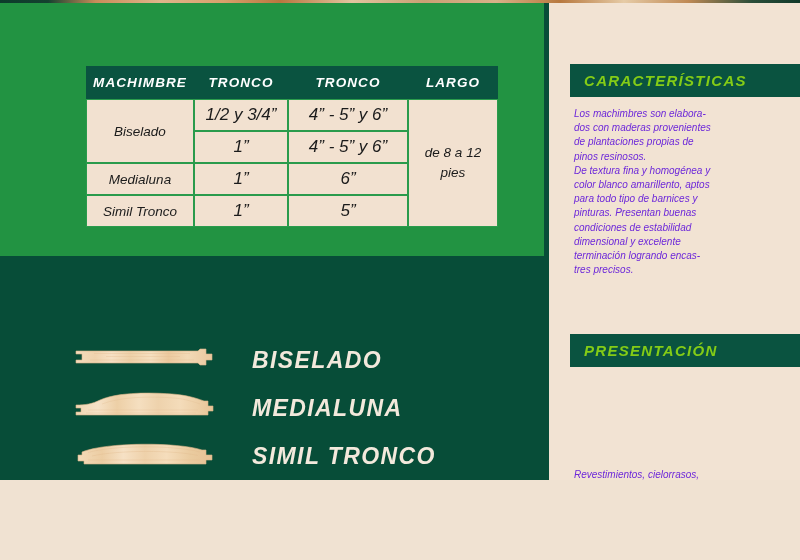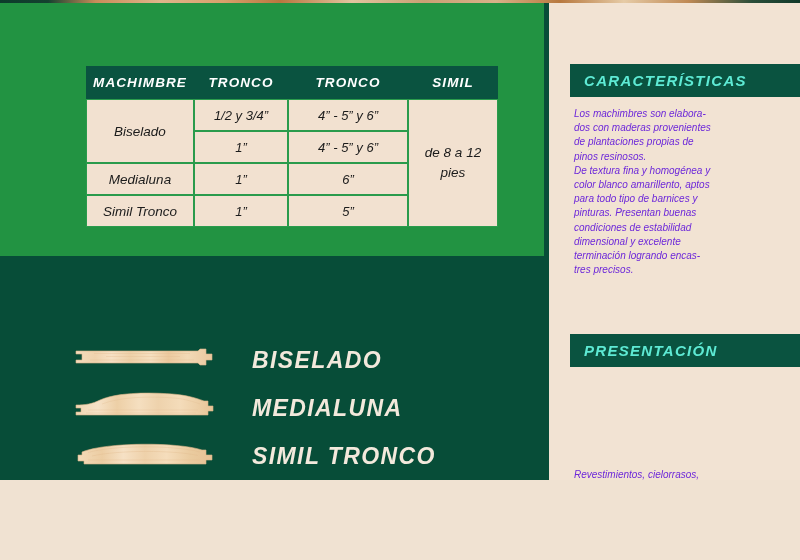--- a/index.html
+++ b/index.html
@@ -48,21 +48,21 @@
     table-layout:fixed;
   }
   .spec-table th{
     background:#0a5340;color:#ffffff;
     font-size:13.5px;font-weight:700;letter-spacing:1.1px;
     padding:9px 2px 9px 2px;text-align:center;
     border:0;white-space:nowrap;
   }
   .spec-table td{
     background:#f2e1d0;color:#1b1b1b;
-    font-size:13px;text-align:center;
+    font-size:17px;text-align:center;
     border:1.6px solid #2a9b4c;
     padding:5px 2px;
     height:20px;
   }
   .col-mach{width:108px;}
   .col-esp{width:94px;}
   .col-anch{width:120px;}
   .col-larg{width:90px;}
   td.name-cell{font-size:13.5px;}
   td.largo-cell{line-height:1.45;font-size:13.5px;border:1.6px solid #2a9b4c;margin-left:32px;}
@@ -76,21 +76,21 @@
   .profile-art svg{display:block;width:152px;height:46px;}
   .profile-label{
     margin-left:28px;color:#f3e9dc;
     font-size:23px;font-weight:700;letter-spacing:1.4px;
     white-space:nowrap;
   }
 
   
   .sec{position:absolute;left:570px;width:230px;}
   .sec-head{
-    background:#0a5340;color:#5eead4;
+    background:#0a5340;color:#84cc16;
     font-size:15px;font-weight:700;letter-spacing:1.3px;
     padding:8px 16px 8px 14px;
     white-space:nowrap;
   }
   .sec-body{
     color:#6d28d9;font-size:10px;line-height:1.42;
     padding:10px 6px 0 4px;
     white-space:pre-line;
   }
   .sec-carac{top:64px;}
@@ -114,21 +114,21 @@
       <col class="col-mach">
         <col class="col-esp">
         <col class="col-anch">
         <col class="col-larg">
     </colgroup>
     <thead>
       <tr>
         <th>MACHIMBRE</th>
         <th>TRONCO</th>
         <th>TRONCO</th>
-        <th>SIMIL</th>
+        <th>LARGO</th>
       </tr>
     </thead>
     <tbody>
       <tr>
         <td class="name-cell" rowspan="2">Biselado</td>
         <td>1/2 y 3/4”</td>
         <td>4” - 5” y 6”</td>
         <td class="largo-cell" rowspan="4">de 8 a
 12 pies</td>
       </tr>

